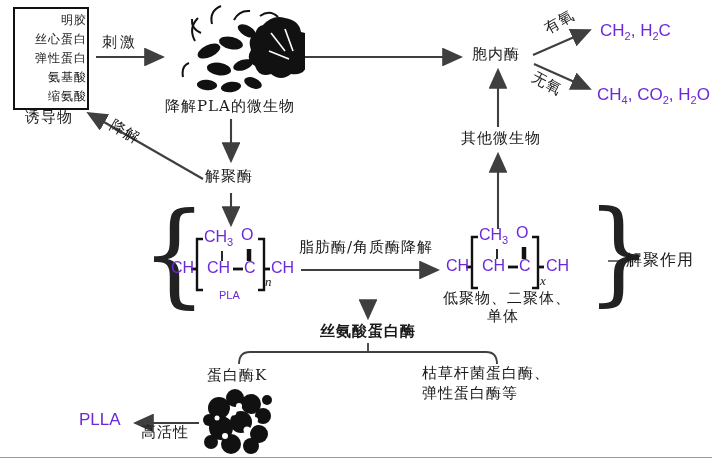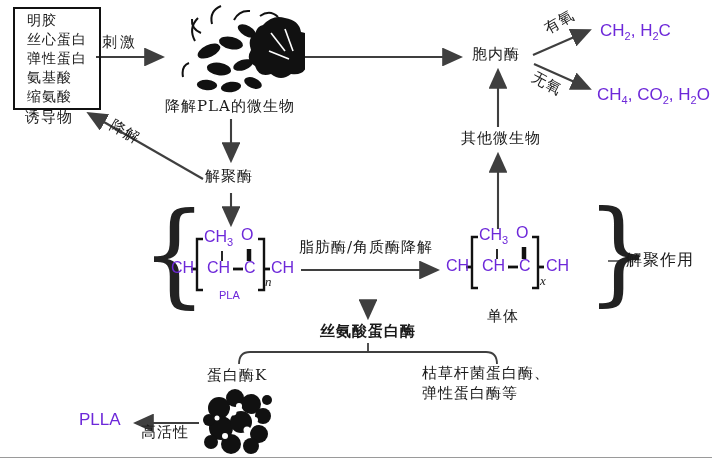--- a/index.html
+++ b/index.html
@@ -10,21 +10,21 @@
   .abs{position:absolute;}
   .lbl{position:absolute;font-size:15px;letter-spacing:1px;white-space:nowrap;color:#1a1a1a;z-index:3;}
   .chem{position:absolute;font-size:16px;white-space:nowrap;color:#6d28d9;z-index:3;font-family:Liberation Sans, sans-serif;}
   .chem sub{font-size:11px;line-height:0;}
   .poly-sub{position:absolute;font-size:13px;font-style:italic;z-index:3;font-family:"Liberation Serif","DejaVu Serif",serif;}
   .rot{transform-origin:left top;}
   .brace{position:absolute;font-size:104px;line-height:108px;color:#222;z-index:2;
     font-family:"DejaVu Serif","Liberation Serif",serif;transform:scaleY(1.08);transform-origin:center top;}
   #inducer-box{
     position:absolute;left:13px;top:7px;width:72px;height:97px;border:2px solid #111;
-    text-align:left;font-size:14px;line-height:19px;padding-top:2px;z-index:3;letter-spacing:1px;padding-left:12px;
+    text-align:right;font-size:12px;line-height:19px;padding-top:2px;z-index:3;letter-spacing:1px;
   }
   svg{display:block;}
   #arrow-layer{position:absolute;left:0;top:0;z-index:1;}
   #bottom-rule{position:absolute;left:0;top:457px;width:712px;height:1px;background:#9a9a9a;}
 </style>
 </head>
 <body>
 
 <div id="canvas">
 
@@ -128,20 +128,21 @@
   <div class="lbl" style="left:299px;top:238px;">脂肪酶/角质酶降解</div>
   <div class="lbl" style="left:320px;top:322px;font-weight:bold;">丝氨酸蛋白酶</div>
 
   <div class="chem" style="left:446px;top:257px;">CH</div>
   <div class="chem" style="left:479px;top:226px;"><span>CH</span><sub>3</sub></div>
   <div class="chem" style="left:516px;top:224px;">O</div>
   <div class="chem" style="left:482px;top:257px;">CH</div>
   <div class="chem" style="left:519px;top:257px;">C</div>
   <div class="poly-sub" style="left:540px;top:273px;">x</div>
   <div class="chem" style="left:546px;top:257px;">CH</div>
+  <div class="lbl" style="left:443px;top:289px;">低聚物、二聚体、</div>
   <div class="lbl" style="left:487px;top:307px;">单体</div>
 
   <div class="lbl" style="left:461px;top:129px;">其他微生物</div>
   <div class="lbl" style="left:472px;top:45px;">胞内酶</div>
   <div class="lbl rot" style="left:541px;top:22px;transform:rotate(-30deg);">有氧</div>
   <div class="lbl rot" style="left:537px;top:68px;transform:rotate(28deg);">无氧</div>
   <div class="chem" style="left:600px;top:21px;font-size:17px;"><span>CH</span><sub>2</sub><span>, H</span><sub>2</sub><span>C</span></div>
   <div class="chem" style="left:597px;top:85px;font-size:17px;"><span>CH</span><sub>4</sub><span>, CO</span><sub>2</sub><span>, H</span><sub>2</sub><span>O</span></div>
 
   <div class="lbl" style="left:207px;top:366px;">蛋白酶K</div>

